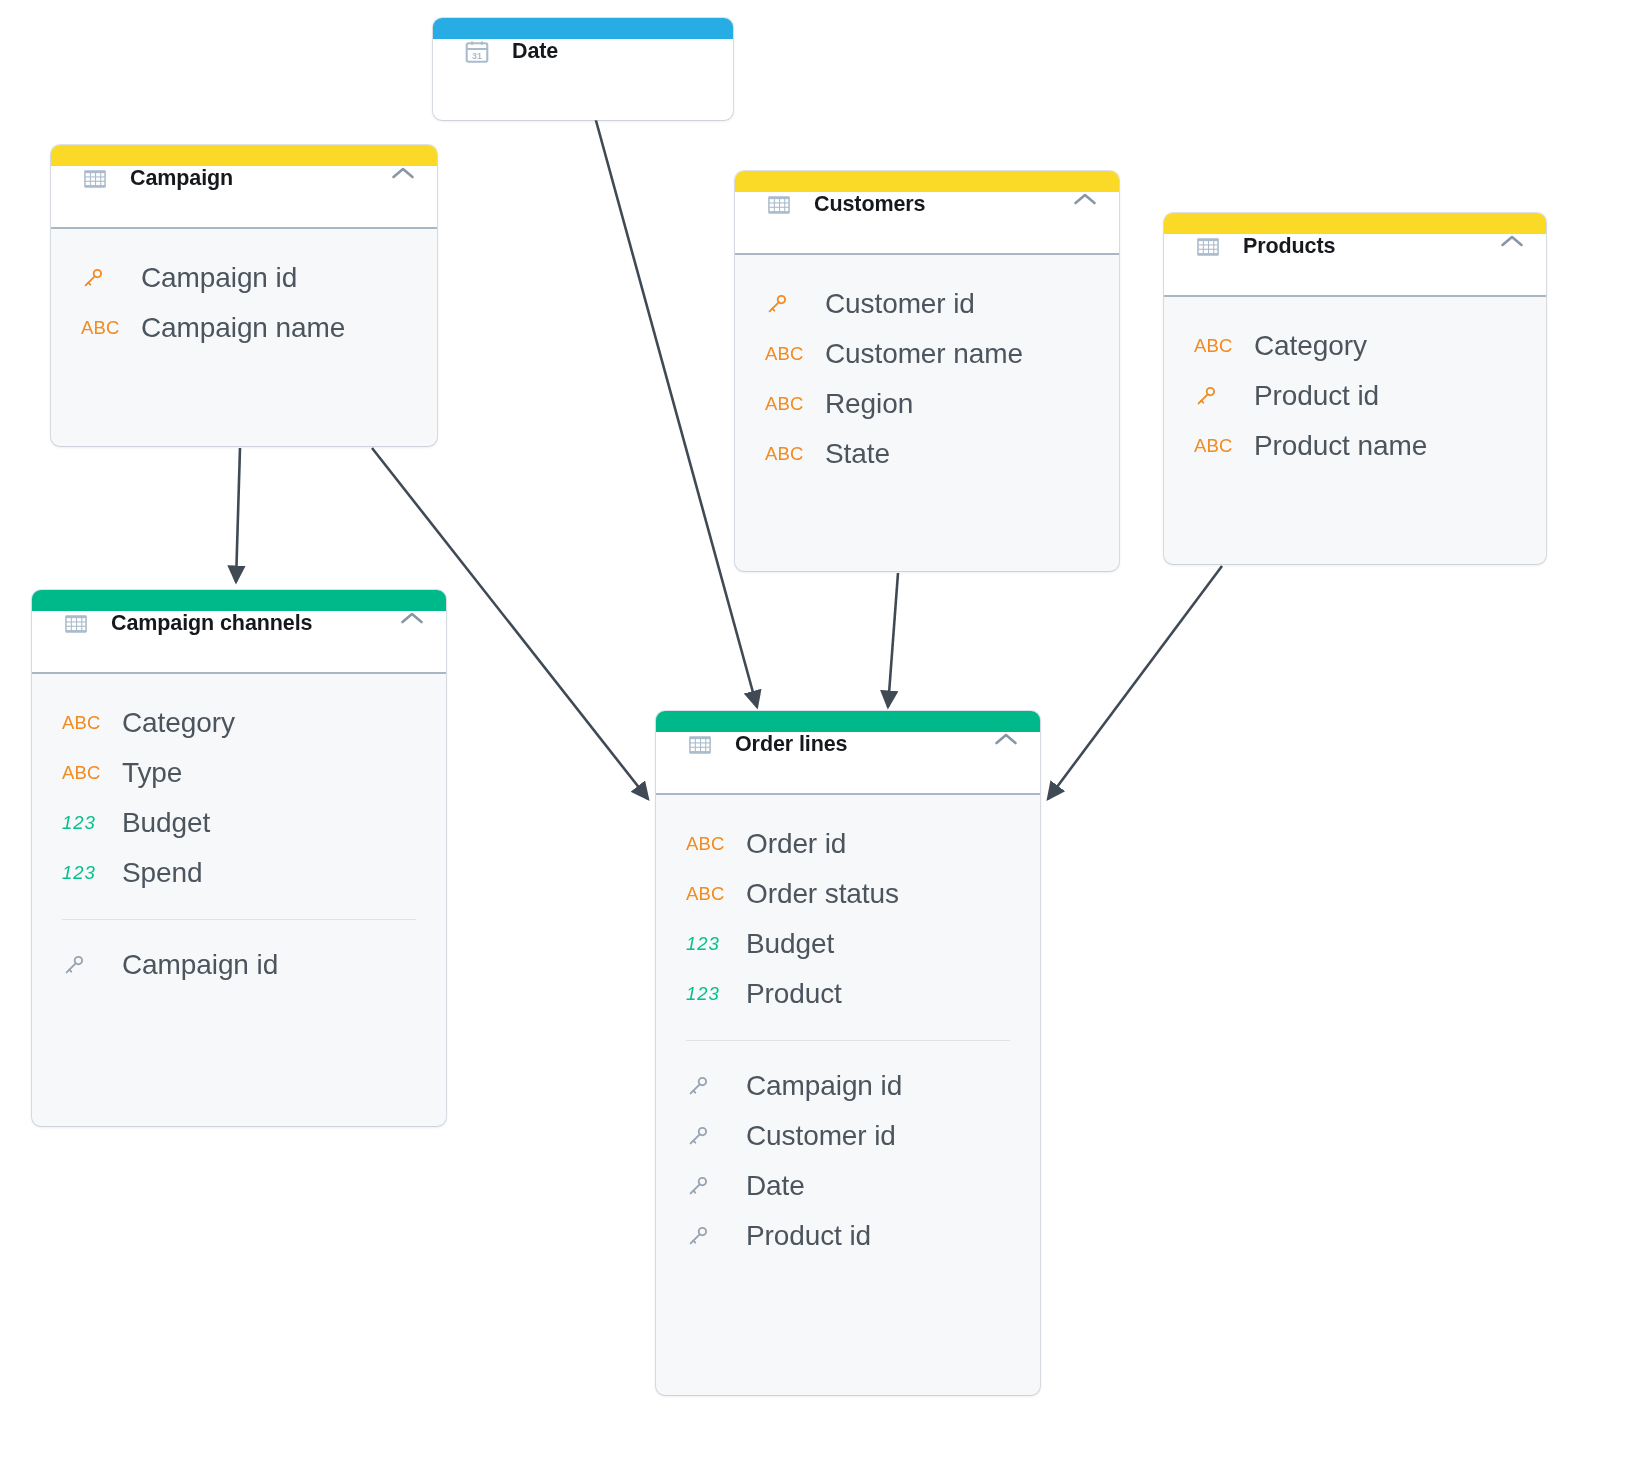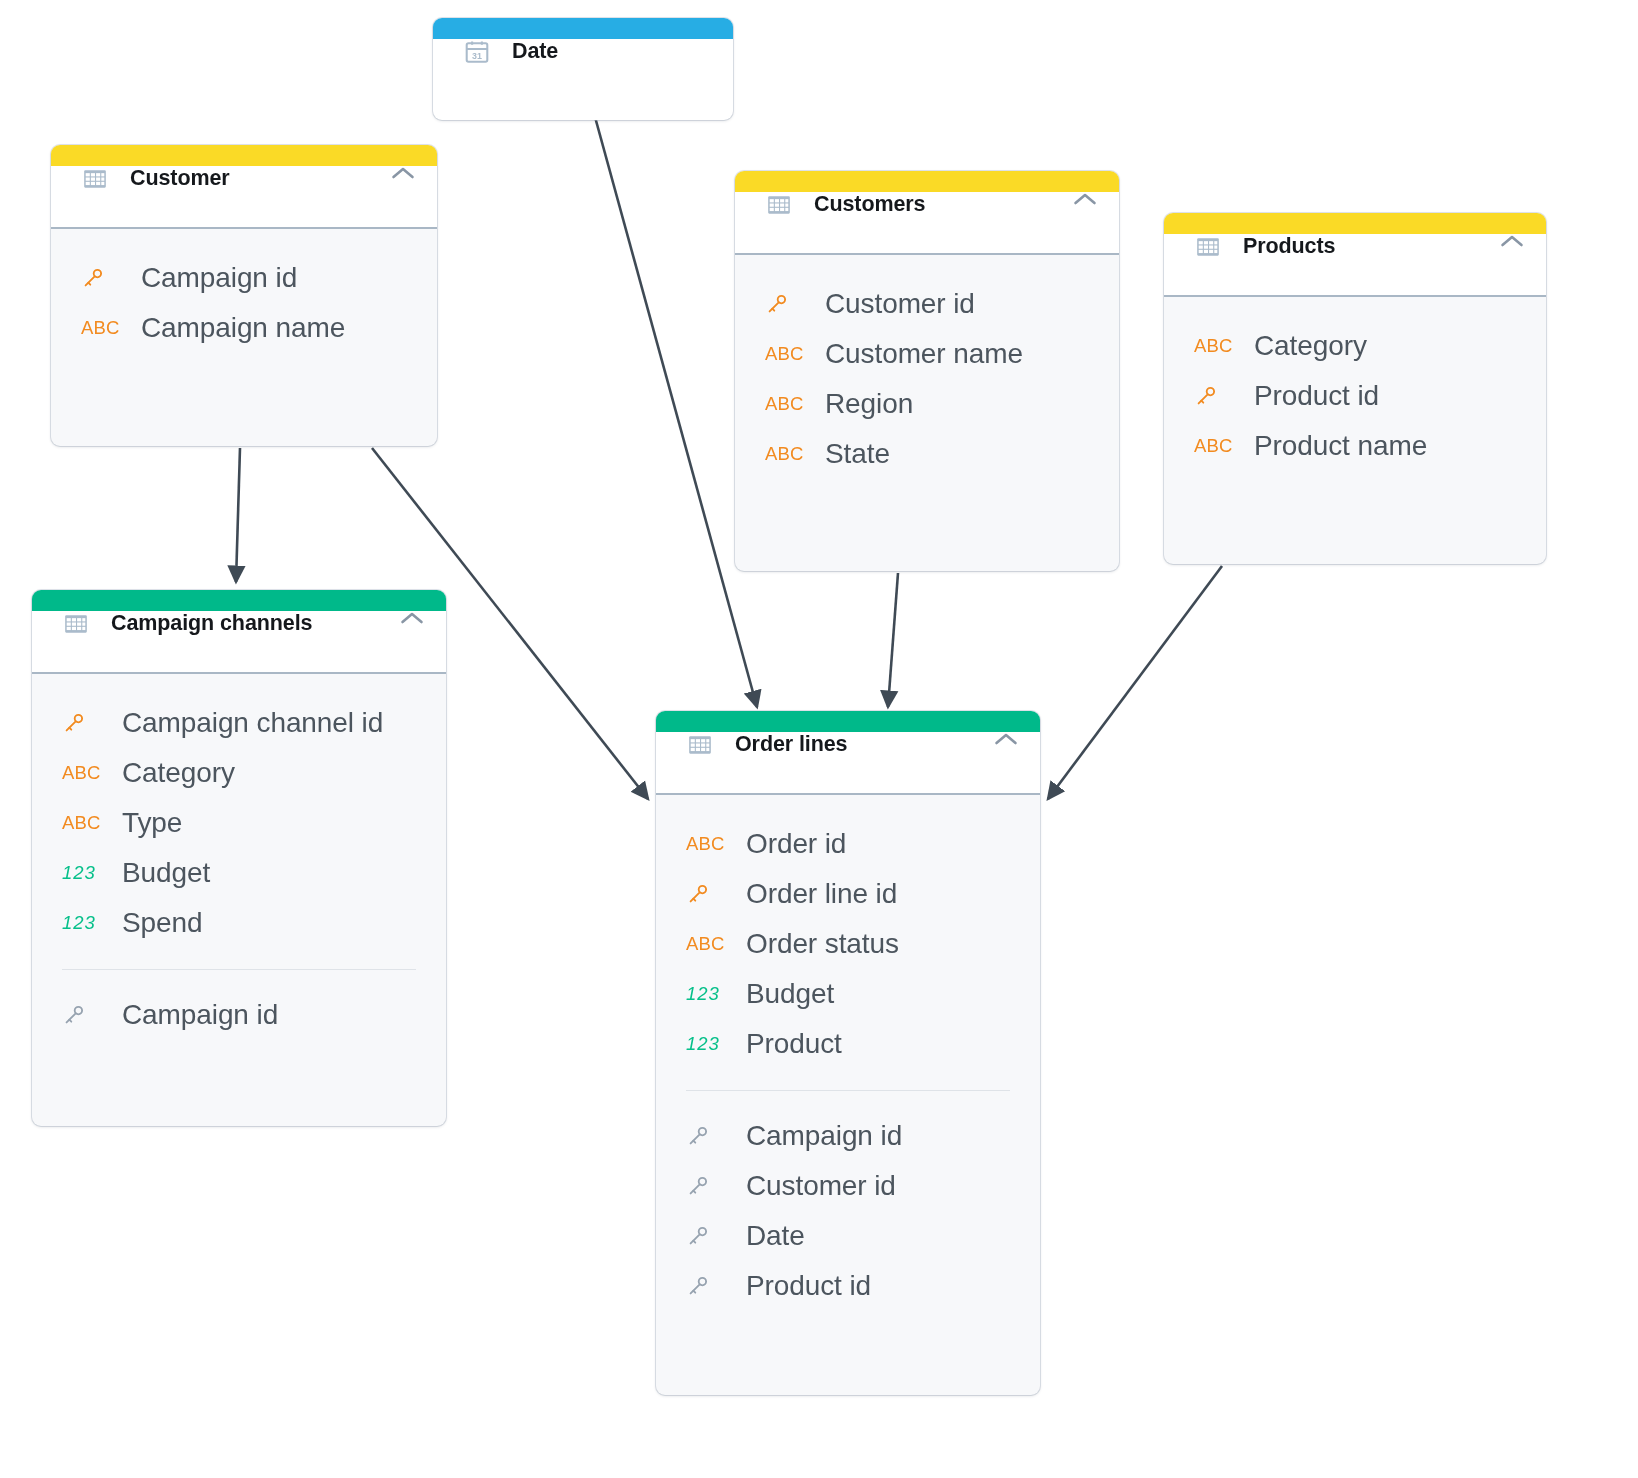--- a/index.html
+++ b/index.html
@@ -172,21 +172,21 @@
               <rect x="8.2" y="10.6" width="3.8" height="3"></rect>
             <rect x="13" y="10.6" width="3.8" height="3"></rect>
               <rect x="17.8" y="10.6" width="2.8" height="3"></rect>
             <rect x="3.4" y="14.6" width="3.8" height="3"></rect>
               <rect x="8.2" y="14.6" width="3.8" height="3"></rect>
             <rect x="13" y="14.6" width="3.8" height="3"></rect>
               <rect x="17.8" y="14.6" width="2.8" height="3"></rect>
           </g>
         </svg>
       </span>
-      <span class="tbl-title">Customer</span>
+      <span class="tbl-title">Campaign</span>
       <span class="chev">
         <svg viewBox="0 0 24 14" width="24" height="14">
             <path d="M2.5 11 L12 3 L21.5 11" fill="none" stroke="#8996a5" stroke-width="2.6" stroke-linecap="round" stroke-linejoin="round"></path>
           </svg>
       </span>
     </div>
     <div class="tbl-body">
       <div class="fld">
         <span class="fld-ico">
           <svg viewBox="0 0 24 24" width="24" height="24">
@@ -353,32 +353,20 @@
       <span class="tbl-title">Campaign channels</span>
       <span class="chev">
         <svg viewBox="0 0 24 14" width="24" height="14">
             <path d="M2.5 11 L12 3 L21.5 11" fill="none" stroke="#8996a5" stroke-width="2.6" stroke-linecap="round" stroke-linejoin="round"></path>
           </svg>
       </span>
     </div>
     <div class="tbl-body">
       <div class="fld">
         <span class="fld-ico">
-          <svg viewBox="0 0 24 24" width="24" height="24">
-              <g fill="none" stroke="#f28b20" stroke-width="1.85" stroke-linecap="round">
-            <circle cx="16.4" cy="7.6" r="3.7"></circle>
-                <line x1="13.7" y1="10.3" x2="4.6" y2="19.4"></line>
-            <line x1="7.3" y1="16.7" x2="9.3" y2="18.7"></line>
-              </g>
-            </svg>
-        </span>
-        <span class="fld-label">Campaign channel id</span>
-      </div>
-      <div class="fld">
-        <span class="fld-ico">
           <span class="typ abc">ABC</span>
         </span>
         <span class="fld-label">Category</span>
       </div>
       <div class="fld">
         <span class="fld-ico">
           <span class="typ abc">ABC</span>
         </span>
         <span class="fld-label">Type</span>
       </div>
@@ -442,32 +430,20 @@
     </div>
     <div class="tbl-body">
       <div class="fld">
         <span class="fld-ico">
           <span class="typ abc">ABC</span>
         </span>
         <span class="fld-label">Order id</span>
       </div>
       <div class="fld">
         <span class="fld-ico">
-          <svg viewBox="0 0 24 24" width="24" height="24">
-              <g fill="none" stroke="#f28b20" stroke-width="1.85" stroke-linecap="round">
-            <circle cx="16.4" cy="7.6" r="3.7"></circle>
-                <line x1="13.7" y1="10.3" x2="4.6" y2="19.4"></line>
-            <line x1="7.3" y1="16.7" x2="9.3" y2="18.7"></line>
-              </g>
-            </svg>
-        </span>
-        <span class="fld-label">Order line id</span>
-      </div>
-      <div class="fld">
-        <span class="fld-ico">
           <span class="typ abc">ABC</span>
         </span>
         <span class="fld-label">Order status</span>
       </div>
       <div class="fld">
         <span class="fld-ico">
           <span class="typ num">123</span>
         </span>
         <span class="fld-label">Budget</span>
       </div>

